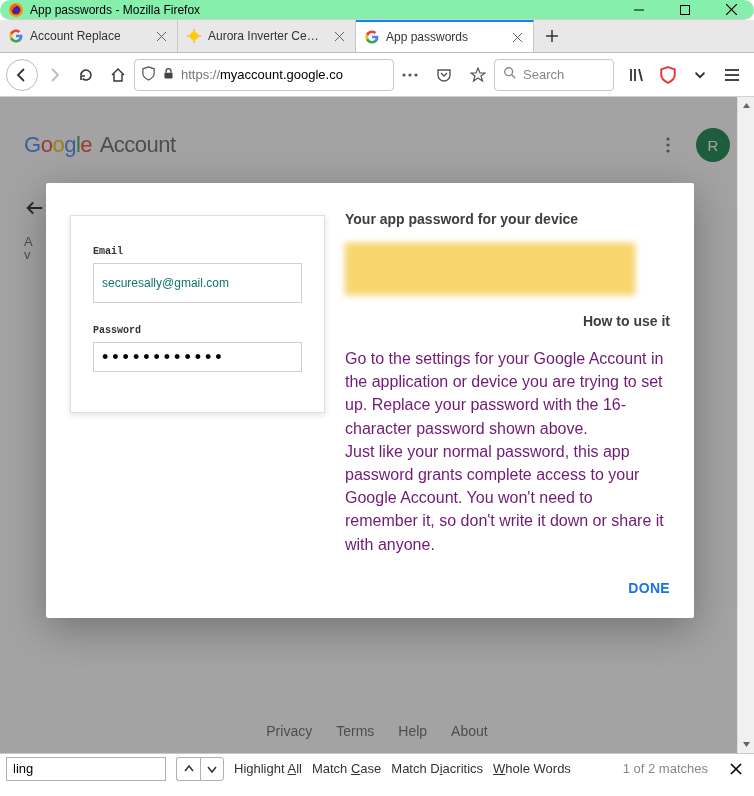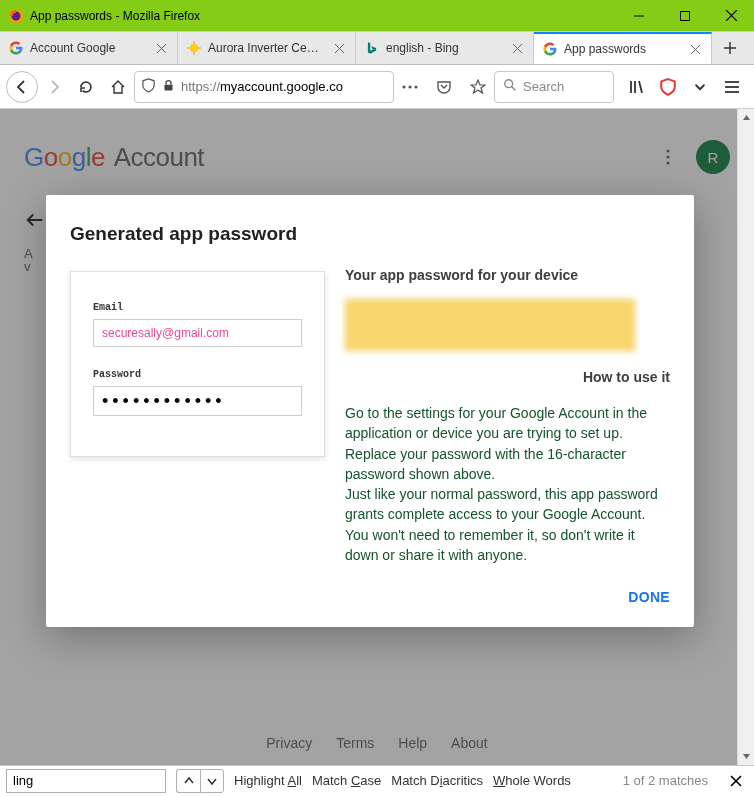--- a/index.html
+++ b/index.html
@@ -1,19 +1,19 @@
 <!DOCTYPE html>
 <html><head>
 <meta charset="utf-8">
 <style>
   * { box-sizing: border-box; margin: 0; padding: 0; }
   body { font-family: "Segoe UI", Arial, sans-serif; font-size: 13px; background: #fff; width: 754px; height: 796px; overflow: hidden; position: relative; }
 
   
-  .titlebar { height: 32px; display: flex; align-items: center; border-bottom: 1px solid #d0d0d0; background: #84cc16; }
+  .titlebar { height: 20px; display: flex; align-items: center; border-bottom: 1px solid #d0d0d0; background: #86efac; border-radius: 15px; }
   .titlebar .favicon { width: 16px; height: 16px; margin: 0 6px 0 8px; display:flex; align-items:center; justify-content:center;}
   .titlebar .title { flex: 0 0 auto; font-size: 12px; color: #000; }
   .titlebar .spacer { flex: 1; }
   .winbtn { width: 46px; height: 30px; display: flex; align-items: center; justify-content: center; }
   .winbtn svg { display:block; }
 
   
   .tabstrip { height: 33px; background: #e8e8e8; border-bottom: 1px solid #bcbcbc; display: flex; align-items: stretch; }
   .tab { display:flex; align-items:center; gap:6px; padding: 0 8px; border-right: 1px solid #c8c8c8; min-width: 0; font-size:12px; color:#333; position:relative; width:178px;}
   .tab .tlabel { white-space: nowrap; overflow: hidden; text-overflow: ellipsis; flex:1; }
@@ -33,45 +33,45 @@
   .searchbar { flex: 0 0 120px; height:32px; border:1px solid #c8c8c8; border-radius:4px; display:flex; align-items:center; padding:0 8px; gap:6px; color:#888; font-size:13px;}
   .navspacer { flex:1; }
   
   
   .content { position: relative; height: calc(796px - 30px - 33px - 44px - 33px); background: #fff; overflow:hidden;}
   .dim { position:absolute; inset:0; background: rgba(50,50,50,0.45); }
   .page { position:absolute; inset:0; padding: 24px 24px 0 24px; color:#202124; }
   
   
   .gheader { display:flex; align-items:center; height:48px; }
-  .glogo { font-size:26px; font-weight:500; letter-spacing:-0.5px; }
+  .glogo { font-size:22px; font-weight:500; letter-spacing:-0.5px; }
   .glogo .b { color:#4285F4; } .glogo .r { color:#EA4335; } .glogo .y { color:#FBBC05; } .glogo .g { color:#34A853; }
   .glogo .acct { color:#5f6368; font-weight:400; margin-left:2px;}
   .gheader .gsp { flex:1; }
   .gmore { width:28px;height:28px; display:flex; align-items:center; justify-content:center; color:#5f6368;}
   .gavatar { width:34px;height:34px; border-radius:50%; background:#0b8043; color:#fff; display:flex; align-items:center; justify-content:center; font-size:15px; margin-left:14px;}
   .pgtitle-row { display:flex; align-items:center; gap:14px; margin-top:26px;}
   .pgtitle { font-size:24px; color:#202124; }
   .pgdesc { margin-top:12px; font-size:13px; color:#5f6368; line-height:1; }
   
   
   .modal { position:absolute; left:46px; top:86px; width:648px; background:#fff; border-radius:2px; box-shadow:0 10px 40px rgba(0,0,0,.3); padding: 28px 24px 22px 24px; }
   .modal h2 { font-size:19px; font-weight:600; color:#202124; margin-bottom:22px;}
   .modal .cols { display:flex; gap:20px; }
   .modal .left { flex:0 0 255px; }
   .modal .right { flex:1; }
   .card { border:1px solid #e0e0e0; box-shadow:0 2px 6px rgba(0,0,0,.12); padding: 30px 22px 40px; margin-top:4px; background:#fff;}
   .card label { display:block; font-size:10px; font-weight:600; color:#333; margin-bottom:6px;font-family:Liberation Mono, monospace;}
-  .card input { width:100%; height:28px; border:1px solid #cfcfcf; padding:0 8px; font-size:12px; color:#ec4899;}
+  .card input { width:100%; height:40px; border:1px solid #cfcfcf; padding:0 8px; font-size:12px; color:#0f766e;}
   .card .pwdots { width:100%; height:30px; border:1px solid #cfcfcf; padding:0 8px; display:flex; align-items:center; font-size:18px; letter-spacing:4px; color:#000;}
   .card .grp2 { margin-top:22px;}
   .right .sub { font-size:14px; font-weight:600; color:#3c4043; }
   .yellowbox { margin-top:16px; width:290px; height:52px; background:#f8d66d; border:1px dashed #e6b93d; filter: blur(3px); }
   .howto { margin-top:18px; font-size:14px; font-weight:600; color:#3c4043;text-align:right; }
-  .desc { margin-top:18px; font-size:14px; color:#14532d; line-height:1.45; }
+  .desc { margin-top:18px; font-size:16px; color:#701a75; line-height:1.45; }
   .done { text-align:right; margin-top:24px;}
   .done button { background:none; border:none; color:#1a73e8; font-weight:600; font-size:14px; letter-spacing:0.3px; cursor:pointer;}
   
   
   .footerlinks { position:absolute; bottom:14px; left:0; right:0; display:flex; gap:24px; justify-content:center; color:#5f6368; font-size:14px;}
   
   
   .vscroll { position:absolute; right:0; top:0; bottom:0; width:17px; background:#f0f0f0; border-left:1px solid #dcdcdc;}
   .vscroll .vsbtn { height:17px; display:flex; align-items:center; justify-content:center; color:#666;}
   .vscroll .vstrack { position:absolute; top:17px; bottom:17px; left:0; right:0;}
@@ -120,55 +120,41 @@
 <div class="tabstrip">
   <div class="tab">
     <span class="ticon">
         <svg width="14" height="14" viewBox="0 0 24 24">
           <path fill="#4285F4" d="M23 12.3c0-.8-.1-1.5-.2-2.3H12v4.3h6.2c-.3 1.4-1.1 2.6-2.3 3.4v2.8h3.7C21.8 18.5 23 15.7 23 12.3z"></path>
           <path fill="#34A853" d="M12 23c3 0 5.5-1 7.3-2.6l-3.7-2.8c-1 .7-2.3 1.1-3.7 1.1-2.8 0-5.3-1.9-6.1-4.5H1.9v2.9C3.8 20.6 7.6 23 12 23z"></path>
           <path fill="#FBBC05" d="M5.9 14.2c-.2-.7-.4-1.4-.4-2.2s.1-1.5.4-2.2V6.9H1.9C1.1 8.5.7 10.2.7 12s.4 3.5 1.2 5.1l4-2.9z"></path>
           <path fill="#EA4335" d="M12 5.3c1.6 0 3 .6 4.2 1.6l3.1-3.1C17.5 2 15 1 12 1 7.6 1 3.8 3.4 1.9 6.9l4 2.9C6.7 7.2 9.2 5.3 12 5.3z"></path>
         </svg>
       </span>
-    <span class="tlabel">Account Google</span>
+    <span class="tlabel">Account Replace</span>
     <span class="tclose">
         <svg width="9" height="9">
           <line x1="0" y1="0" x2="9" y2="9" stroke="#666"></line>
           <line x1="9" y1="0" x2="0" y2="9" stroke="#666"></line>
         </svg>
       </span>
   </div>
   <div class="tab">
     <span class="ticon">
         <svg width="14" height="14">
           <circle cx="7" cy="7" r="4" fill="#ffcc00"></circle>
           <g stroke="#ff9800" stroke-width="1">
             <line x1="7" y1="0" x2="7" y2="3"></line>
             <line x1="7" y1="11" x2="7" y2="14"></line>
             <line x1="0" y1="7" x2="3" y2="7"></line>
             <line x1="11" y1="7" x2="14" y2="7"></line>
           </g>
         </svg>
       </span>
     <span class="tlabel">Aurora Inverter Central</span>
-    <span class="tclose">
-        <svg width="9" height="9">
-          <line x1="0" y1="0" x2="9" y2="9" stroke="#666"></line>
-          <line x1="9" y1="0" x2="0" y2="9" stroke="#666"></line>
-        </svg>
-      </span>
-  </div>
-  <div class="tab">
-    <span class="ticon">
-        <svg width="14" height="14" viewBox="0 0 24 24">
-          <path fill="#008373" d="M5 2l4 1.4v13.3L14.6 14l-2.7-1.3L10.5 9l8.5 3v4.4L9 22l-4-2.2z"></path>
-        </svg>
-      </span>
-    <span class="tlabel">english - Bing</span>
     <span class="tclose">
         <svg width="9" height="9">
           <line x1="0" y1="0" x2="9" y2="9" stroke="#666"></line>
           <line x1="9" y1="0" x2="0" y2="9" stroke="#666"></line>
         </svg>
       </span>
   </div>
   <div class="tab active">
     <span class="ticon">
         <svg width="14" height="14" viewBox="0 0 24 24">
@@ -310,21 +296,20 @@
       <a>Privacy</a>
       <a>Terms</a>
       <a>Help</a>
       <a>About</a>
     </div>
   </div>
 
   <div class="dim"></div>
 
   <div class="modal">
-    <h2>Generated app password</h2>
     <div class="cols">
       <div class="left">
         <div class="card">
           <label>Email</label>
           <input type="text" value="securesally@gmail.com" style="">
           <div class="grp2">
             <label>Password</label>
             <div class="pwdots">••••••••••••</div>
           </div>
         </div>

